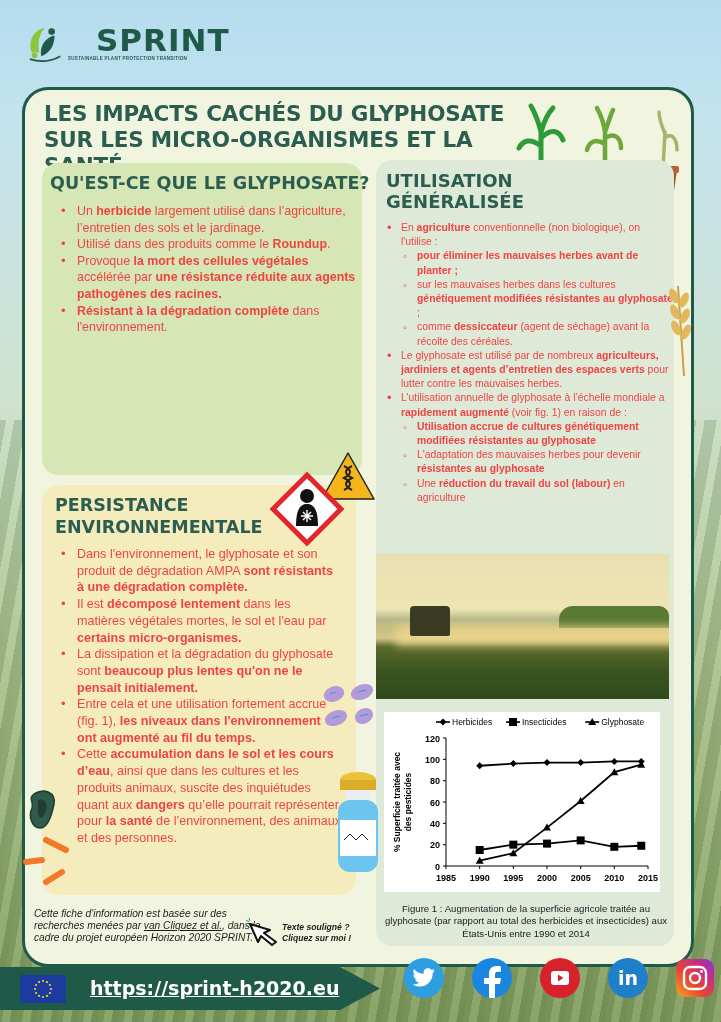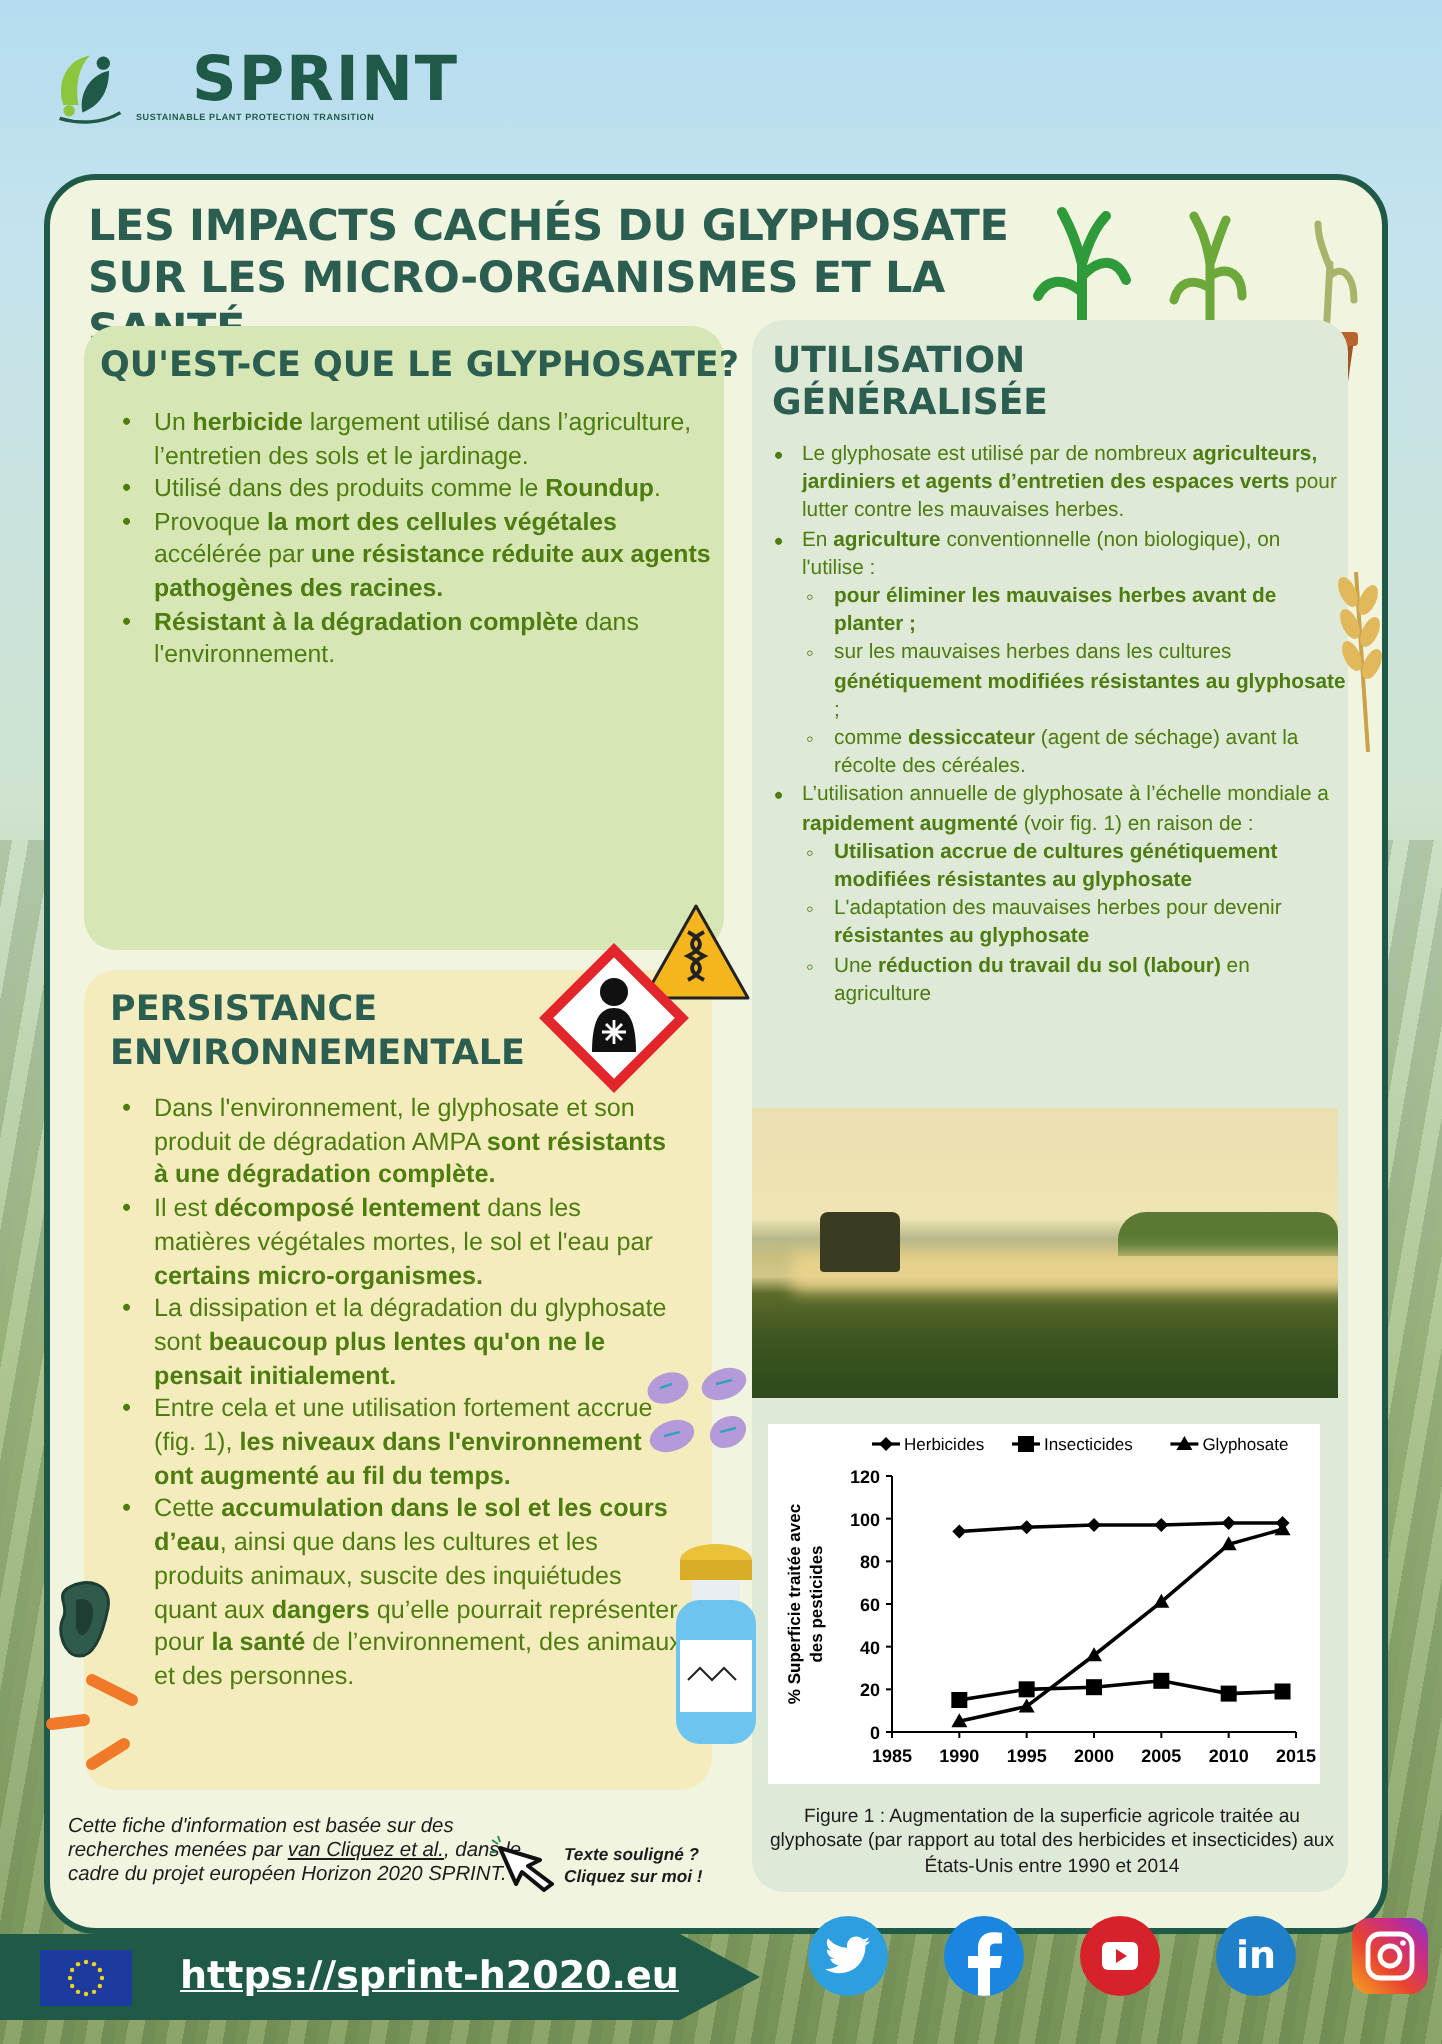--- a/index.html
+++ b/index.html
@@ -34,21 +34,21 @@
   .box-what { left: 42px; top: 163px; width: 320px; height: 312px; background: #d6e6b4; }
   .box-persist { left: 42px; top: 485px; width: 314px; height: 410px; background: #f5ecbd; }
   .box-use { left: 376px; top: 160px; width: 298px; height: 786px; background: #dfe9d8; border-radius: 16px; }
 
   .h2 { font-family: "DejaVu Sans", sans-serif; font-weight: bold; color: #2b5e50; }
   .h-what { position: absolute; left: 50px; top: 173px; font-size: 17.5px; }
   .h-persist { position: absolute; left: 55px; top: 494px; font-size: 17.5px; line-height: 22px; width: 230px; }
   .h-use { position: absolute; left: 386px; top: 170px; font-size: 18px; line-height: 21px; }
 
   ul { list-style: none; }
-  .blist { position: absolute; font-size: 12.4px; line-height: 16.6px; color: #4d7c0f; }
+  .blist { position: absolute; font-size: 12.4px; line-height: 16.6px; color: #ef4444; }
   .blist > li { position: relative; padding-left: 20px; margin-bottom: 0px; }
   .blist > li::before { content: "\2022"; position: absolute; left: 4px; top: 0; font-size: 13px; }
   .blist b { font-weight: bold; }
   .list-what { left: 57px; top: 203px; width: 300px; }
   .list-persist { left: 57px; top: 546px; width: 285px; font-size: 12.6px; line-height: 16.7px; }
   .list-use { left: 383px; top: 221px; width: 290px; font-size: 10.4px; line-height: 14.2px; }
   .list-use > li { padding-left: 18px; margin-bottom: 0; }
   .sublist > li { position: relative; padding-left: 16px; }
   .sublist > li::before { content: "\25E6"; position: absolute; left: 2px; top: 0; font-size: 11px; }
 
@@ -133,26 +133,26 @@
 <ul class="blist list-what">
     <li>Un <b>herbicide</b> largement utilisé dans l’agriculture, l’entretien des sols et le jardinage.</li>
     <li>Utilisé dans des produits comme le <b>Roundup</b>.</li>
     <li>Provoque <b>la mort des cellules végétales</b> accélérée par <b>une résistance réduite aux agents pathogènes des racines.</b></li>
     <li><b>Résistant à la dégradation complète</b> dans l'environnement.</li>
   </ul>
 
 <div class="box box-use"></div>
 <h2 class="h2 h-use"><span>UTILISATION<br>GÉNÉRALISÉE</span></h2>
 <ul class="blist list-use">
-    <li>Le glyphosate est utilisé par de nombreux <b>agriculteurs, jardiniers et agents d’entretien des espaces verts</b> pour lutter contre les mauvaises herbes.</li>
     <li>En <b>agriculture</b> conventionnelle (non biologique), on l'utilise :<ul class="sublist">
         <li><b>pour éliminer les mauvaises herbes avant de planter ;</b></li>
         <li>sur les mauvaises herbes dans les cultures <b>génétiquement modifiées résistantes au glyphosate</b> ;</li>
         <li>comme <b>dessiccateur</b> (agent de séchage) avant la récolte des céréales.</li>
       </ul></li>
+    <li>Le glyphosate est utilisé par de nombreux <b>agriculteurs, jardiniers et agents d’entretien des espaces verts</b> pour lutter contre les mauvaises herbes.</li>
     <li>L’utilisation annuelle de glyphosate à l’échelle mondiale a <b>rapidement augmenté</b> (voir fig. 1) en raison de :<ul class="sublist">
         <li><b>Utilisation accrue de cultures génétiquement modifiées résistantes au glyphosate</b></li>
         <li>L'adaptation des mauvaises herbes pour devenir <b>résistantes au glyphosate</b></li>
         <li>Une <b>réduction du travail du sol (labour)</b> en agriculture</li>
       </ul></li>
   </ul>
 
 <svg class="illus" style="left:664px;top:276px;width:34px;height:100px" viewBox="0 0 34 100">
   <path d="M20 100 L14 10" stroke="#c9a24a" stroke-width="2" fill="none"></path>
   <g fill="#e2b85c">

